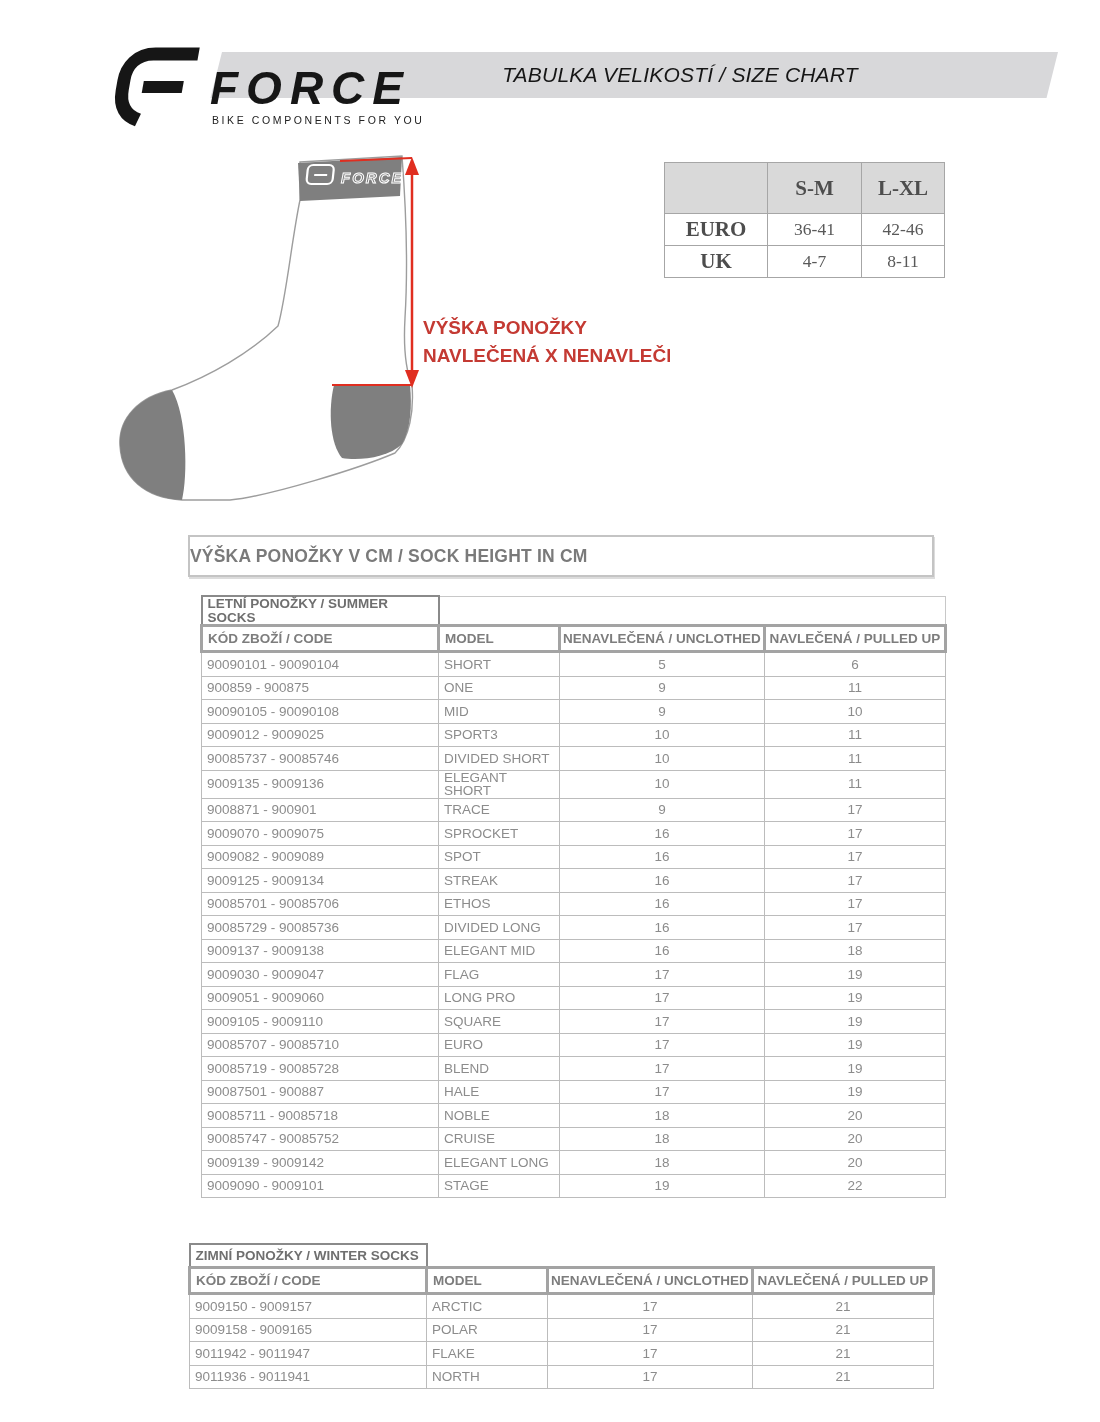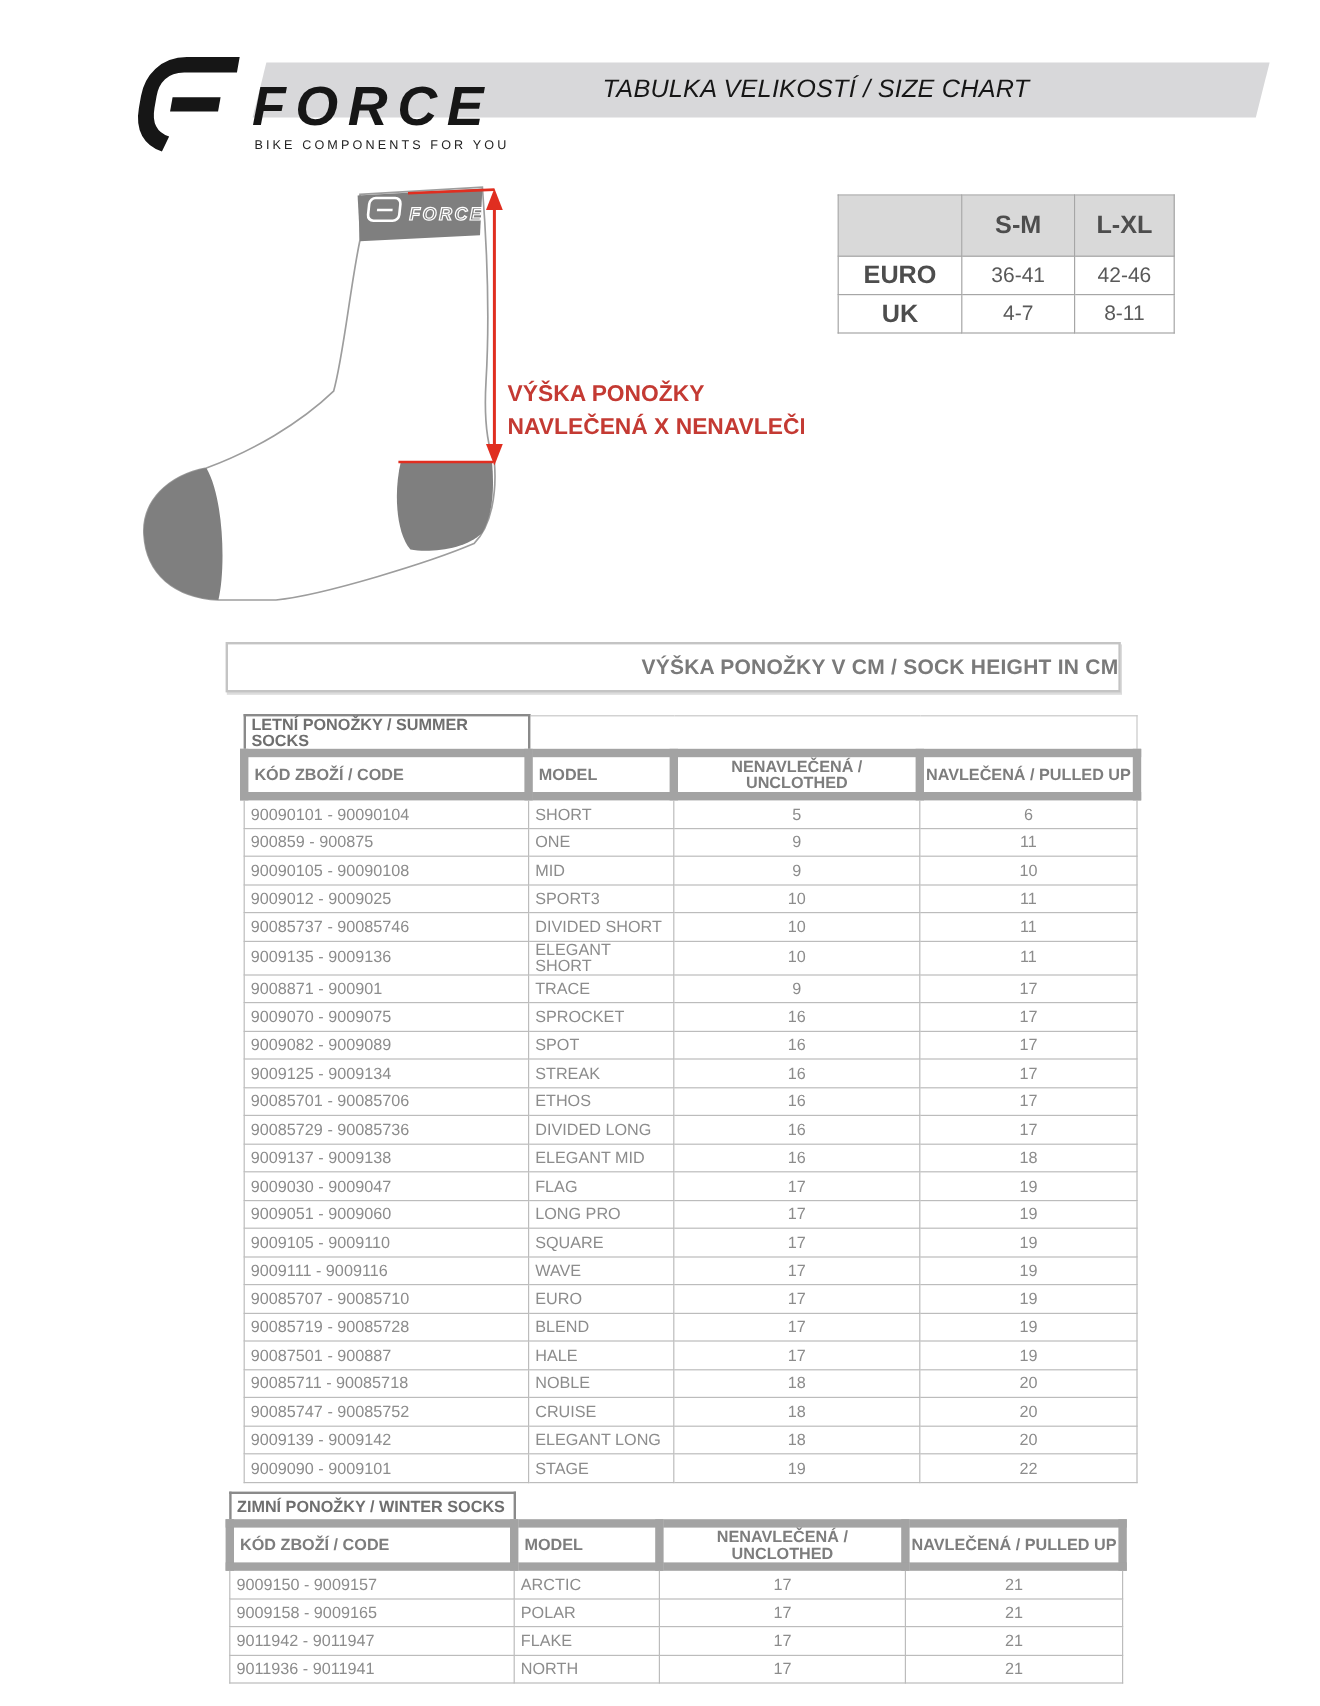--- a/index.html
+++ b/index.html
@@ -11,44 +11,44 @@
           background:var(--banner-gray);transform:skewX(-14deg);transform-origin:0 0;}
   .logo{position:absolute;left:112px;top:40px;}
   .header-title{position:absolute;left:470px;top:63px;width:420px;text-align:center;
                 font-size:21px;font-weight:normal;font-style:italic;color:var(--logo-black);
                 letter-spacing:.2px;}
 
   
   .sock-figure{position:absolute;left:110px;top:148px;}
 
   
-  .size-table{position:absolute;left:698px;top:162px;border-collapse:collapse;table-layout:fixed;}
+  .size-table{position:absolute;left:664px;top:162px;border-collapse:collapse;table-layout:fixed;font-family:Liberation Serif, serif;}
   .size-table td{border:1px solid var(--border-gray);text-align:center;vertical-align:middle;
                  background:#fff;}
   .size-table .sz-head td{background:var(--table-header-bg);height:48px;
                  font-weight:bold;font-size:21px;color:var(--text-dark);}
   .size-table .sz-label{font-weight:bold;font-size:21px;color:var(--text-dark);}
   .size-table .sz-val{font-size:17.5px;color:#595959;}
   .size-table tr{height:32px;}
 
   
   .main-title-box{position:absolute;left:188px;top:535px;width:742px;height:38px;
                   border:2px solid #c4c4c4;box-shadow:1px 2px 0 #dcdcdc;
-                  display:flex;align-items:center;justify-content:flex-end;}
+                  display:flex;align-items:center;justify-content:flex-start;}
   .main-title-box span{font-size:17.5px;font-weight:bold;color:#7a7a7a;letter-spacing:.2px;}
 
   
   .data-table{position:absolute;border-collapse:collapse;table-layout:fixed;
               font-size:13.5px;color:var(--text-gray);}
   .data-table td{line-height:1;vertical-align:middle;background:#fff;}
   .data-table .section{border:2px solid #8a8a8a;font-weight:bold;color:#6f6f6f;
               height:21px;padding:0 5px;text-align:left;}
   .data-table .section-empty{border:1px solid #c8c8c8;height:21px;}
   .data-table .section-none{border:none;background:transparent;}
-  .data-table .head{border:7px solid #a3a3a3;font-weight:bold;color:var(--text-mid);height:21px;}
+  .data-table .head{border:3px solid #a3a3a3;font-weight:bold;color:var(--text-mid);height:21px;}
   .data-table .hl{text-align:left;padding:0 5px;}
   .data-table .hc{text-align:center;}
   .data-table tbody td{border:1px solid #bcbcbc;height:20.5px;}
   .data-table tbody .cl{text-align:left;padding:0 5px;}
   .data-table tbody .cc{text-align:center;}
   .summer{left:188px;top:595px;margin-left:12px;}
   .winter{left:188px;top:1243px;}
 </style>
 </head>
 <body>
@@ -251,26 +251,20 @@
           <td class="cc">17</td>
           <td class="cc">19</td>
         </tr>
         <tr>
           <td class="cl">9009105 - 9009110</td>
           <td class="cl">SQUARE</td>
           <td class="cc">17</td>
           <td class="cc">19</td>
         </tr>
         <tr>
-          <td class="cl">9009111 - 9009116</td>
-          <td class="cl">WAVE</td>
-          <td class="cc">17</td>
-          <td class="cc">19</td>
-        </tr>
-        <tr>
           <td class="cl">90085707 - 90085710</td>
           <td class="cl">EURO</td>
           <td class="cc">17</td>
           <td class="cc">19</td>
         </tr>
         <tr>
           <td class="cl">90085719 - 90085728</td>
           <td class="cl">BLEND</td>
           <td class="cc">17</td>
           <td class="cc">19</td>

